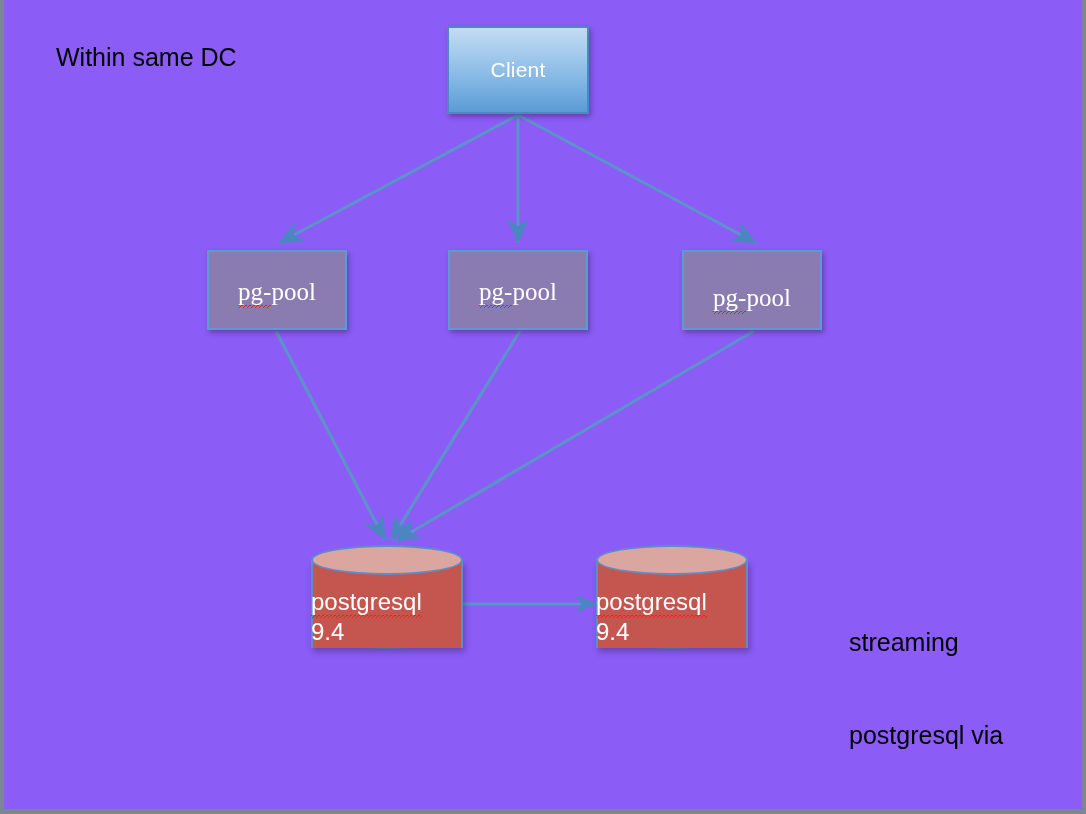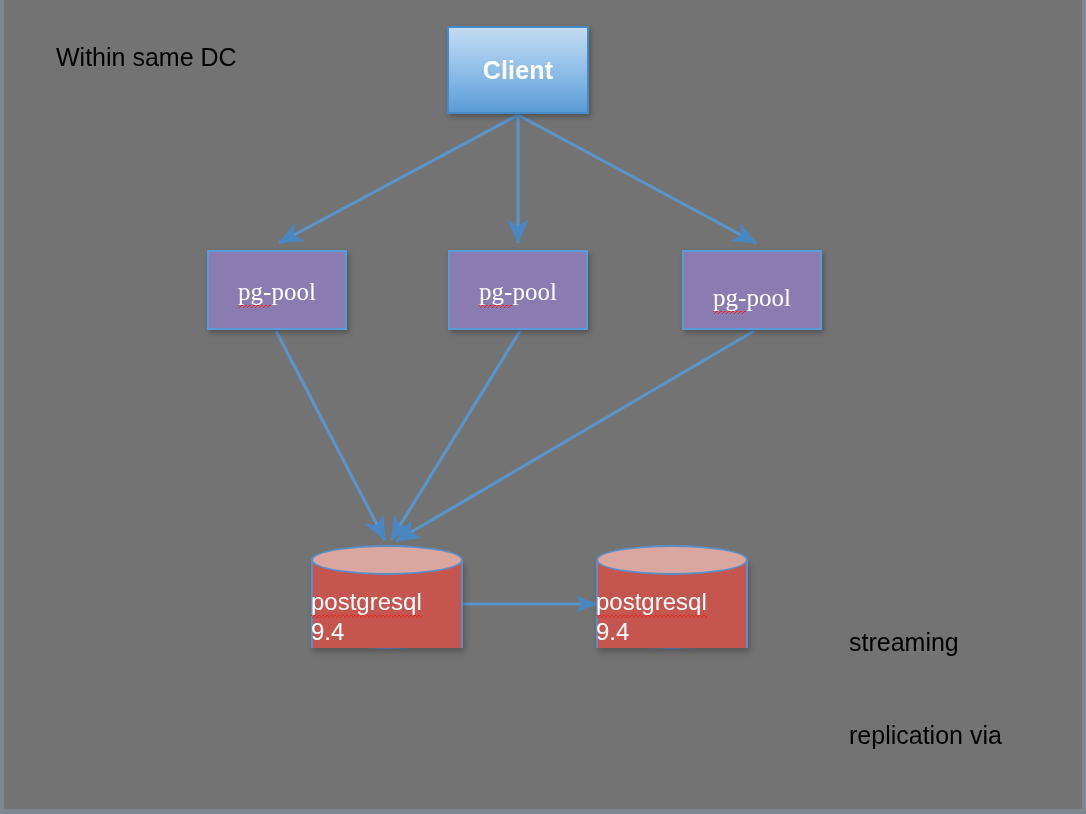--- a/index.html
+++ b/index.html
@@ -7,21 +7,21 @@
     padding: 0;
     background: #ffffff;
   }
   body {
     font-family: "Liberation Sans", sans-serif;
   }
   #canvas {
     position: relative;
     width: 1086px;
     height: 814px;
-    background: #737373;
+    background: #8b5cf6;
     box-sizing: border-box;
     border-left: 4px solid #7d8791;
     border-right: 4px solid #7d8791;
     border-bottom: 5px solid #7d8791;
     border-top: 0;
     overflow: hidden;
   }
   #edges {
     position: absolute;
     left: 0; top: 0;
@@ -65,23 +65,22 @@
     box-sizing: border-box;
     background: linear-gradient(to bottom, #c3dbf2 0%, #a9cdee 26%, #7fb4e3 66%, #5b9bd5 100%);
     border: 2px solid #4a8ac4;
     box-shadow: 2px 3px 5px rgba(0,0,0,0.28);
     display: flex;
     align-items: center;
     justify-content: center;
   }
   #client-box .node-text {
     color: #ffffff;
-    font-size: 25px;
+    font-size: 21px;
     letter-spacing: 0.2px;
-    font-weight: bold;
   }
 
   
   .pgpool-box {
     position: absolute;
     box-sizing: border-box;
     background: #8a7cb1;
     border: 2px solid #5b9bd5;
     box-shadow: 2px 3px 5px rgba(0,0,0,0.28);
     font-family: Liberation Serif, serif;
@@ -216,17 +215,17 @@
     <div class="db-body"></div>
     <div class="db-top"></div>
     <div class="db-text">
       <span class="sq-red">postgresql</span>
       <span class="ver">9.4</span>
     </div>
   </div>
 
   <div class="plain-label" id="label-streaming">
     <div>streaming</div>
-    <div>replication via</div>
+    <div>postgresql via</div>
     <div>replication slot</div>
   </div>
 
 </div>
 
 </body></html>

